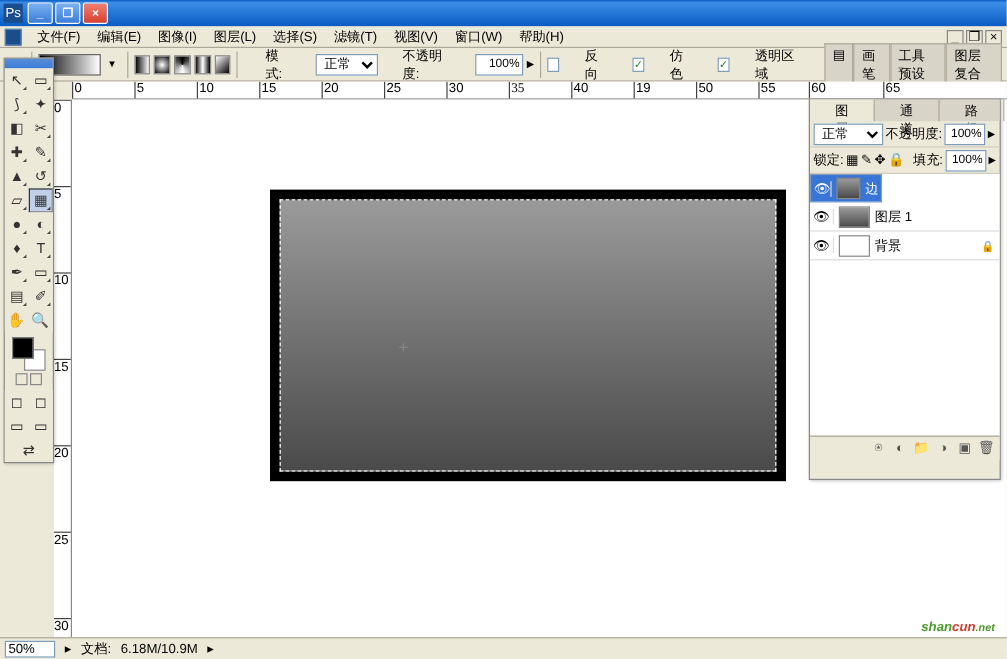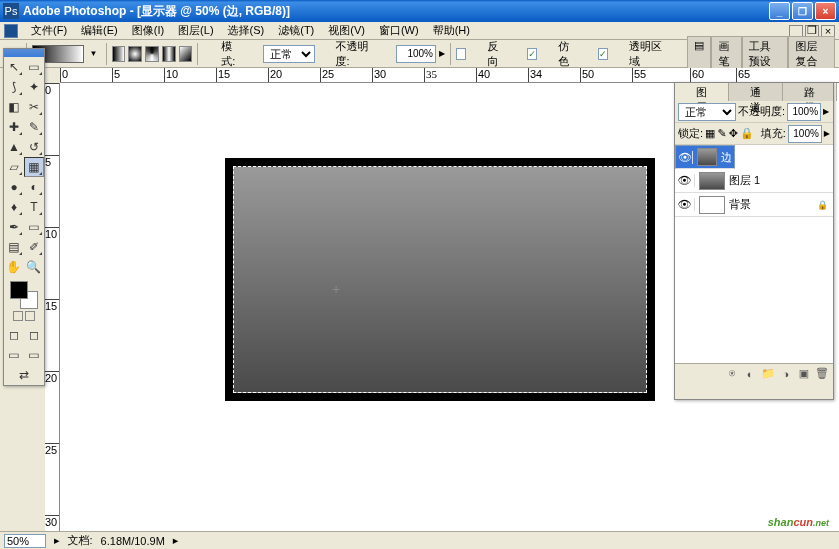--- a/index.html
+++ b/index.html
@@ -72,21 +72,20 @@
 .status{position:absolute;bottom:0;left:0;right:0;height:18px;background:#ece9d8;border-top:1px solid #aca899;display:flex;align-items:center;padding:0 4px;font-size:10px;gap:8px}
 .status .zf{width:42px;border:1px solid #7f9db9;background:#fff;padding:0 2px}
 .wm{position:absolute;right:10px;bottom:20px;font-size:14px;font-weight:bold;color:#4a9a2a;font-style:italic}
 .wm .r{color:#d04030}
 </style>
 </head>
 <body>
 
 <div class="titlebar">
   <div class="icon">Ps</div>
-  <div class="title">Adobe Photoshop - [显示器 @ 50% (边, RGB/8)]</div>
   <div class="winbtns">
     <div class="winbtn">_</div>
     <div class="winbtn">❐</div>
     <div class="winbtn close">×</div>
   </div>
 </div>
 
 <div class="menubar">
   <div class="psicon"></div>
   <span>文件(F)</span>
@@ -140,24 +139,24 @@
 <div class="ruler-h">
     <div class="tick" style="left: 0px;">0</div>
     <div class="tick" style="left: 52px;">5</div>
     <div class="tick" style="left: 104px;">10</div>
     <div class="tick" style="left: 156px;">15</div>
     <div class="tick" style="left: 208px;">20</div>
     <div class="tick" style="left: 260px;">25</div>
     <div class="tick" style="left: 312px;">30</div>
     <div class="tick" style="left: 364px; font-family: Liberation Serif, serif;">35</div>
     <div class="tick" style="left: 416px;">40</div>
-    <div class="tick" style="left: 468px;">34</div>
+    <div class="tick" style="left: 468px;">19</div>
     <div class="tick" style="left: 520px;">50</div>
     <div class="tick" style="left: 572px;">55</div>
-    <div class="tick" style="left: 630px;">60</div>
+    <div class="tick" style="left: 614px;">60</div>
     <div class="tick" style="left: 676px;">65</div>
   </div>
 
 <div class="main">
   <div class="ruler-v">
       <div class="tick" style="top: 0px;">0</div>
       <div class="tick" style="top: 72px;">5</div>
       <div class="tick" style="top: 144px;">10</div>
       <div class="tick" style="top: 216px;">15</div>
       <div class="tick" style="top: 288px;">20</div>

